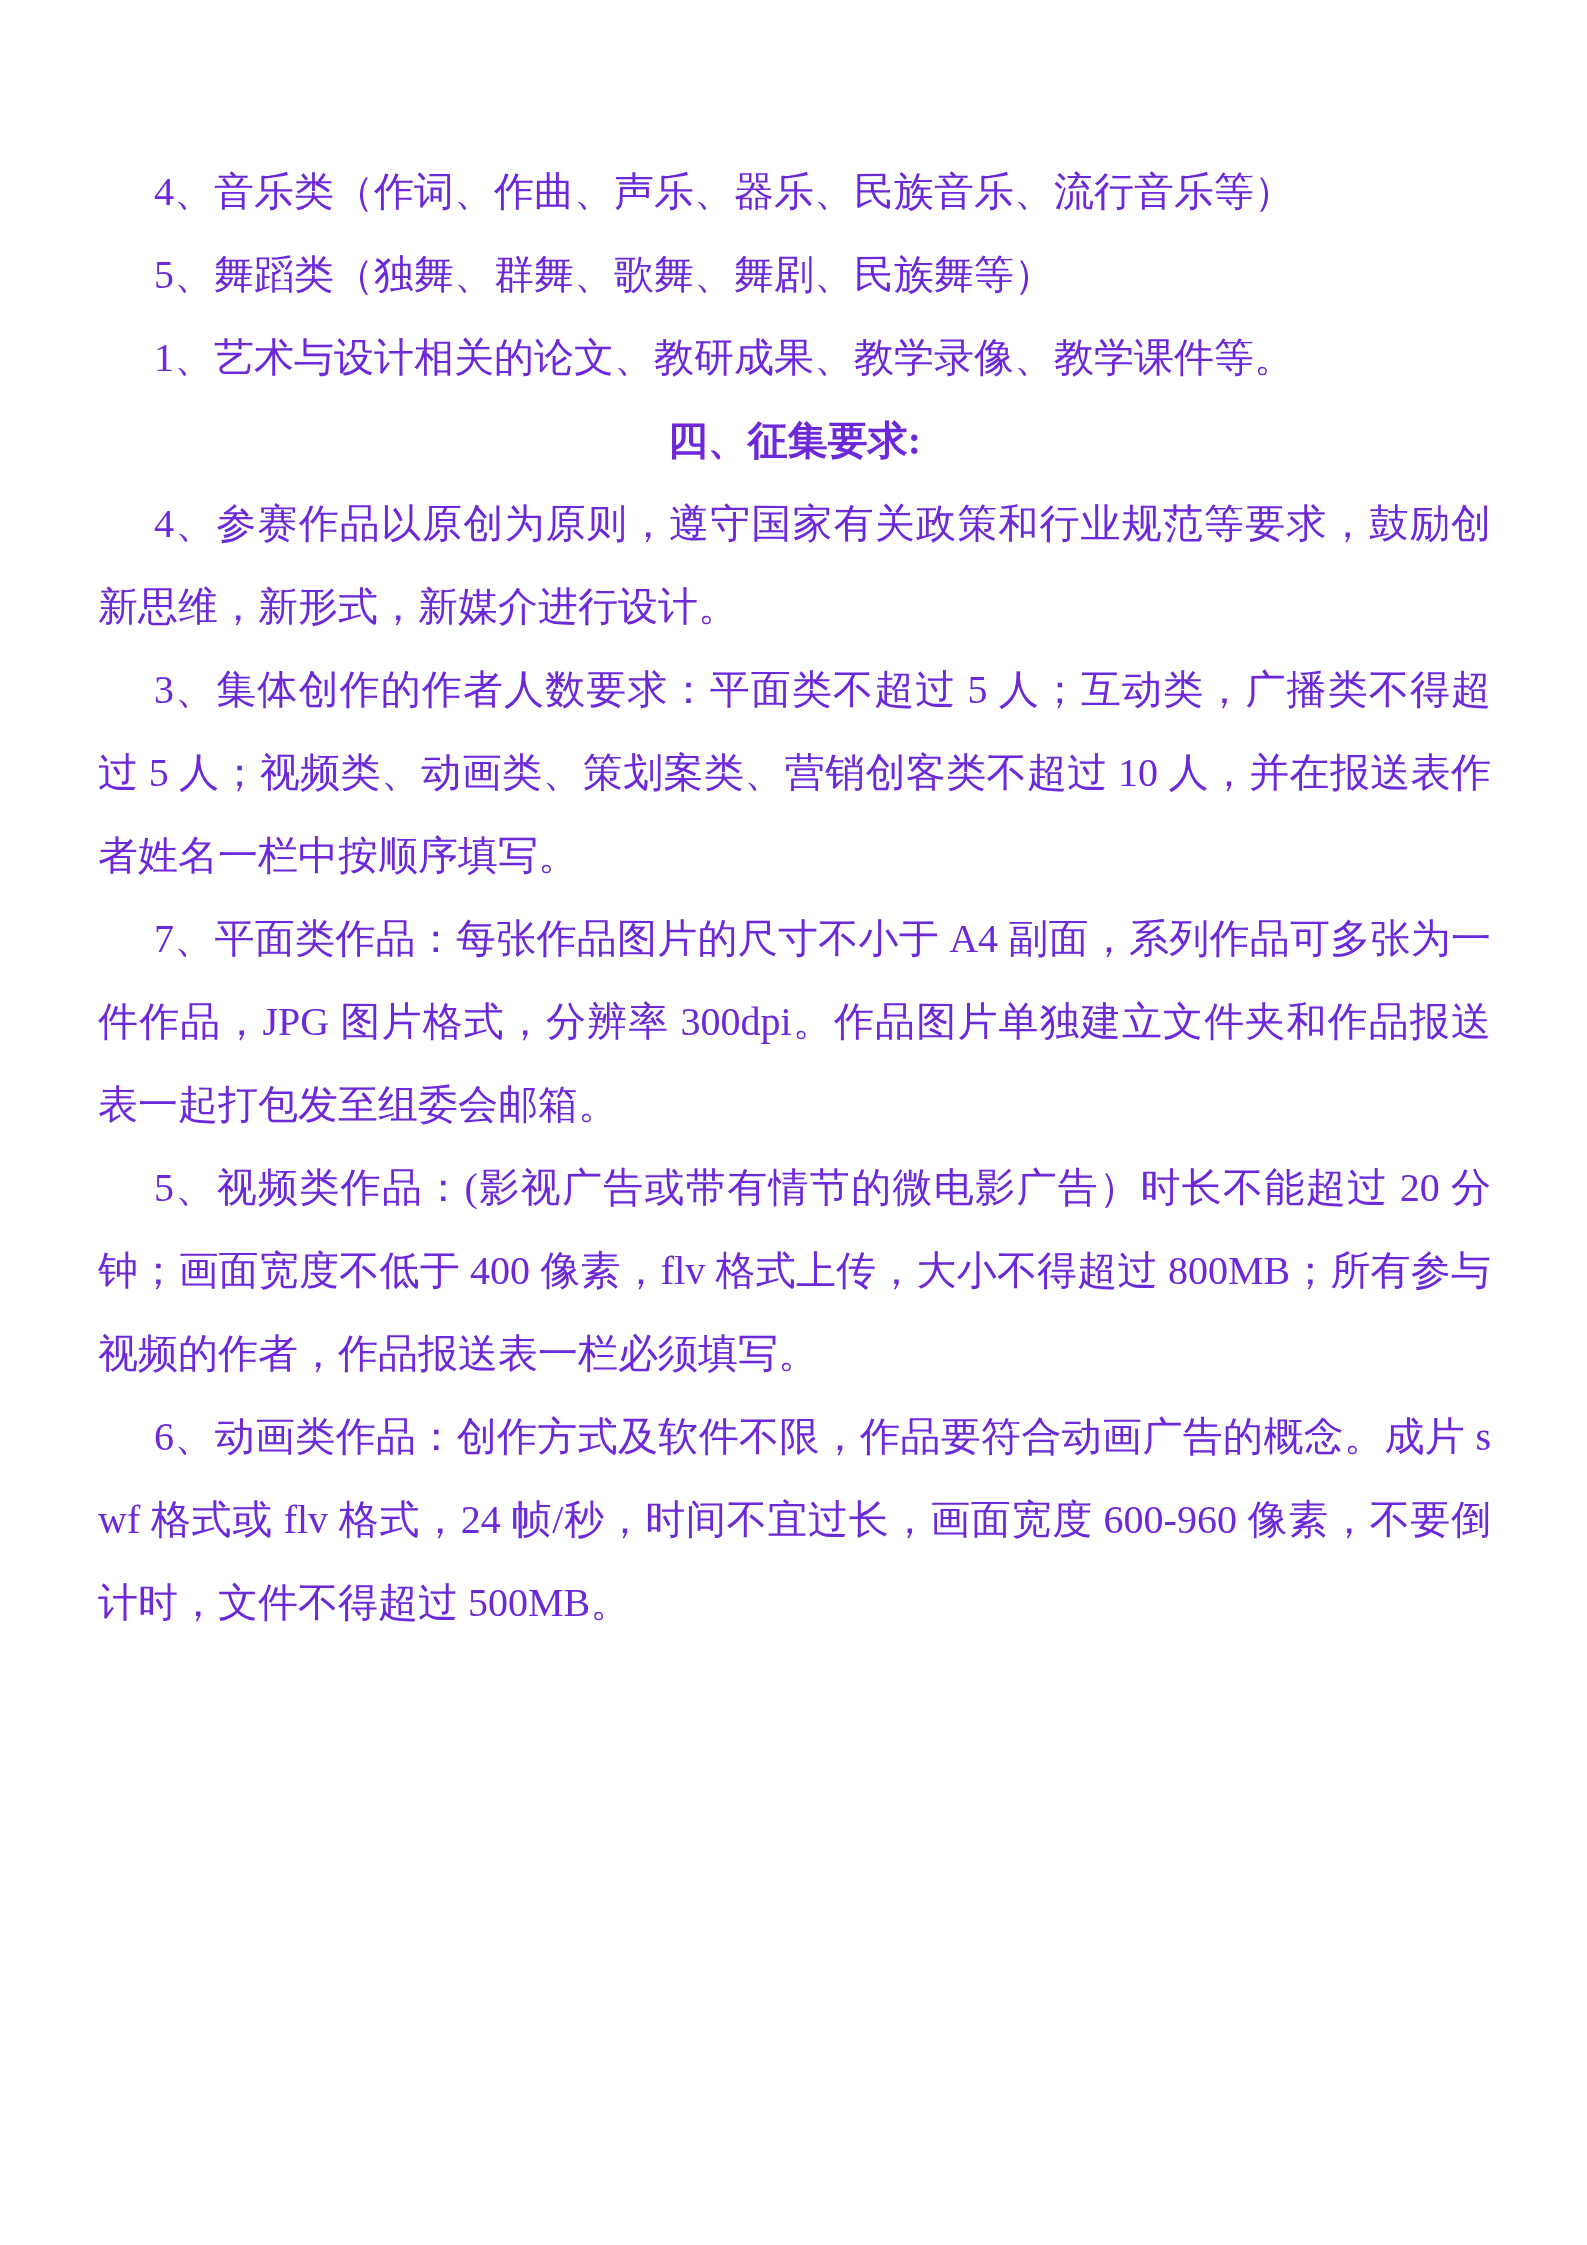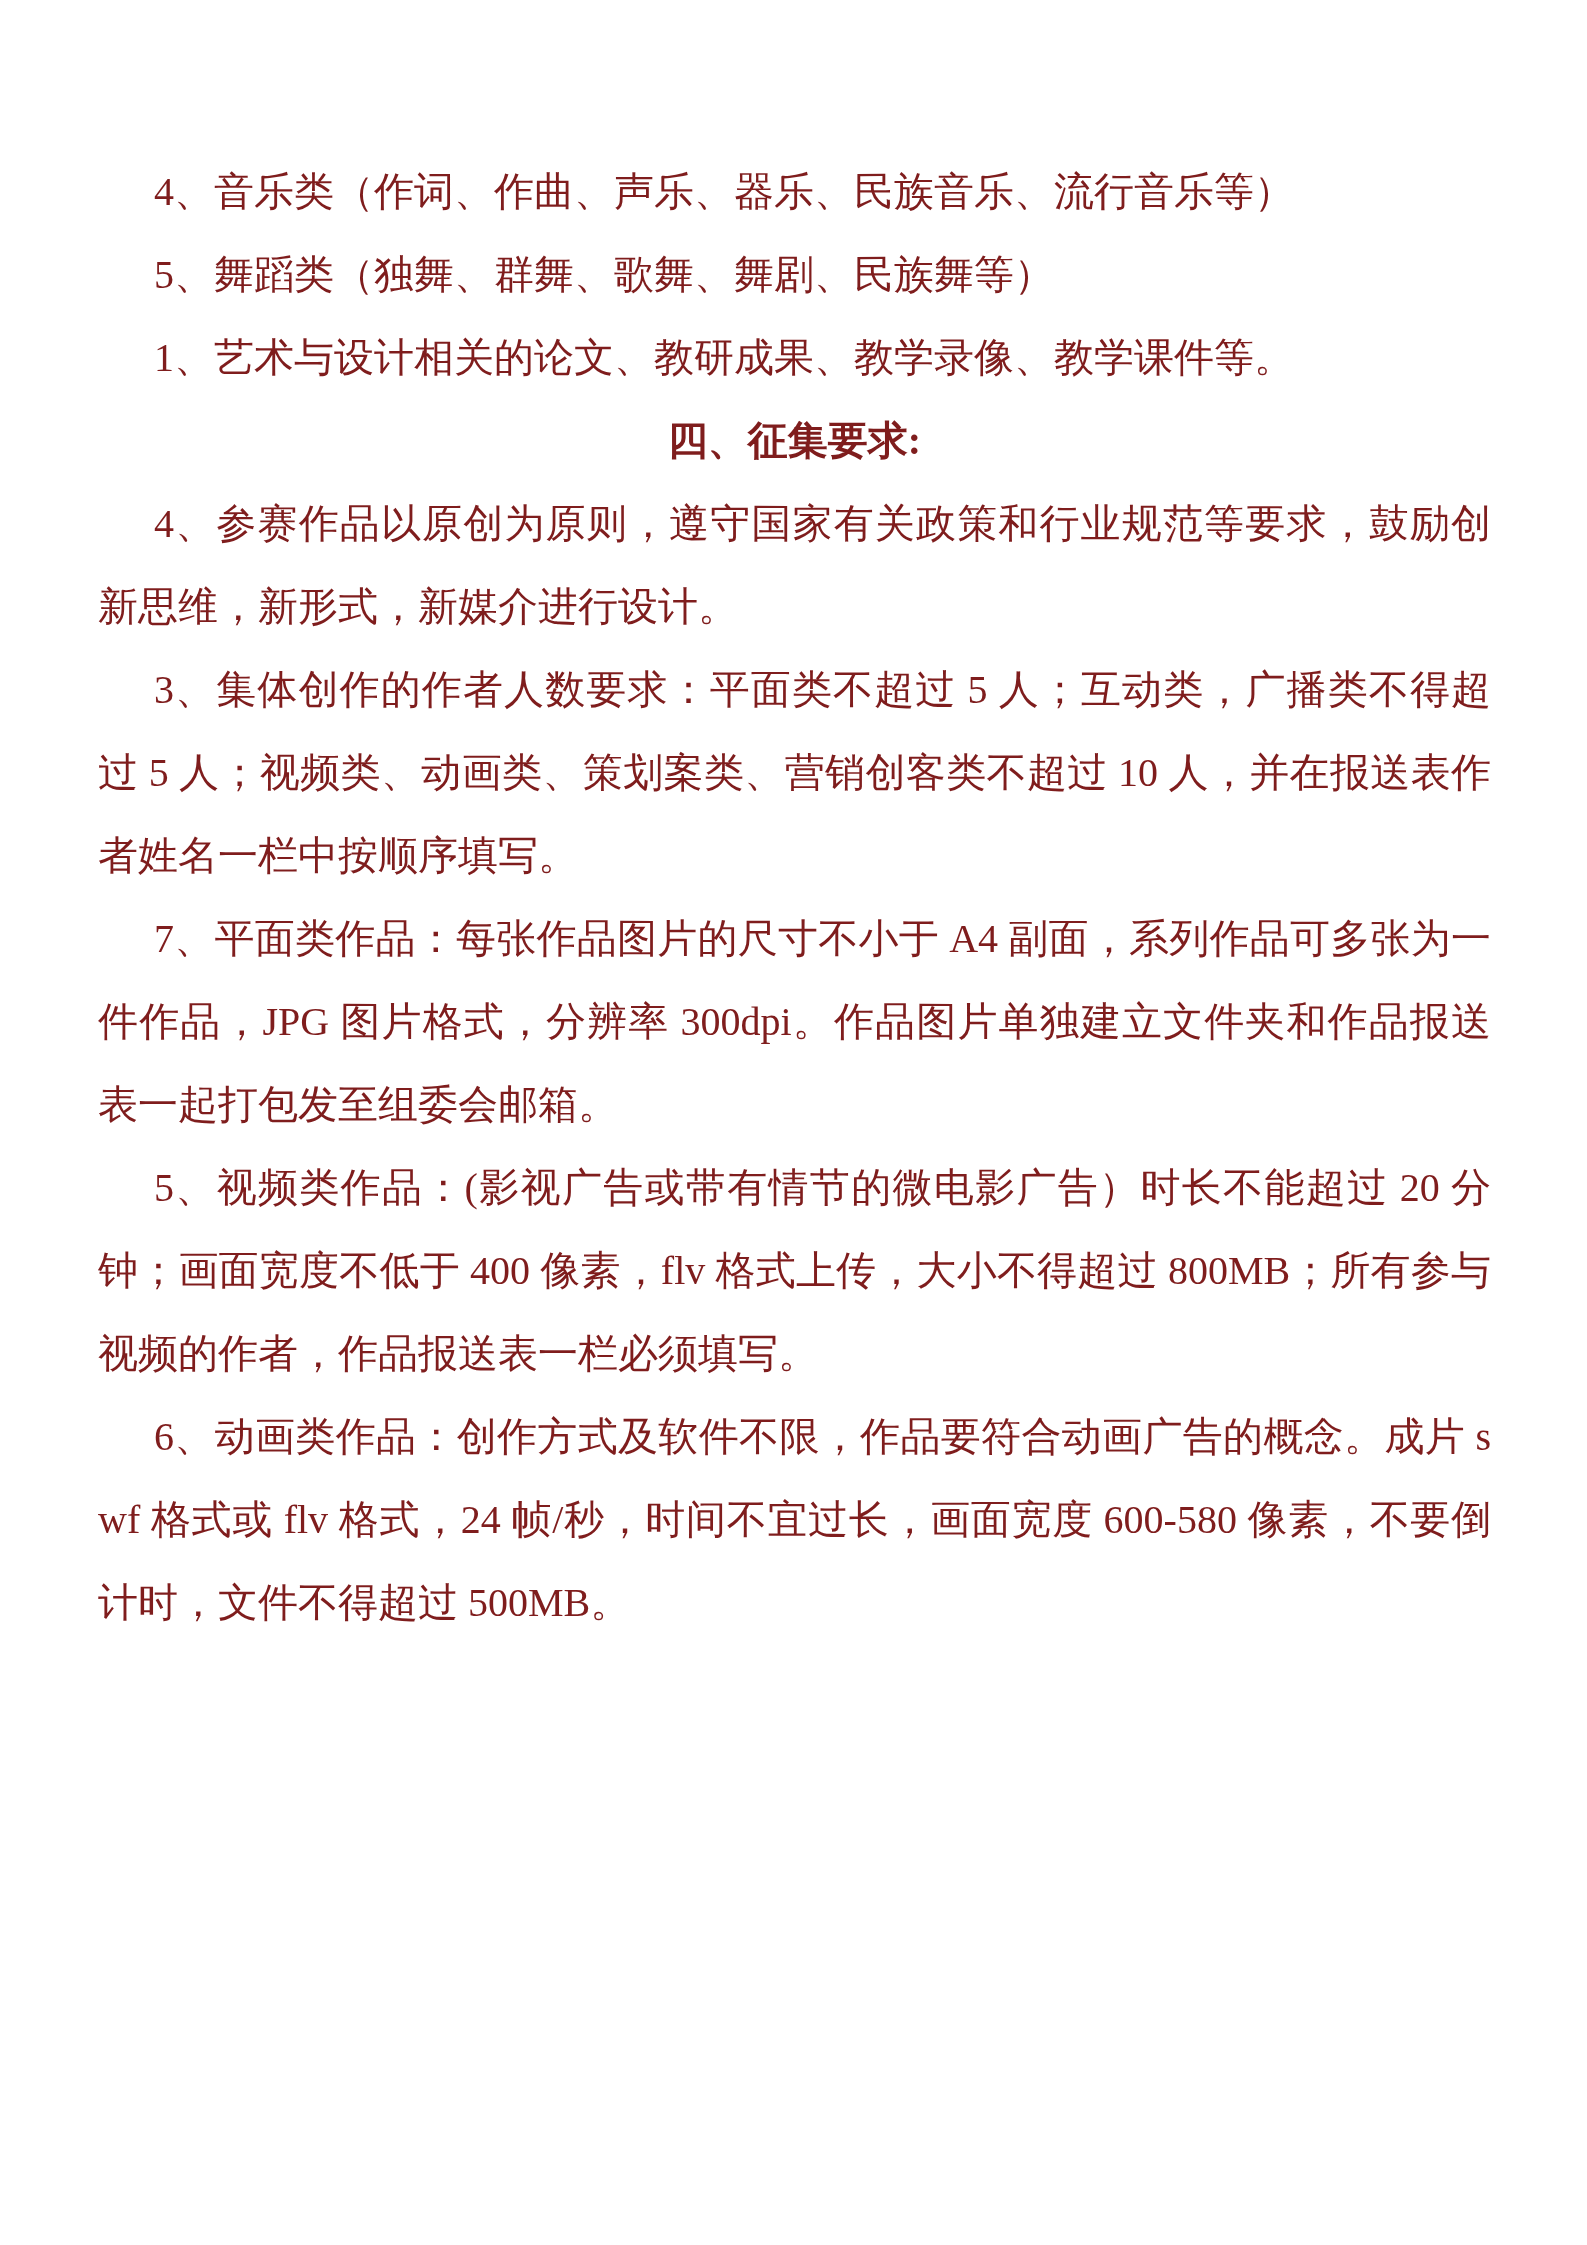--- a/index.html
+++ b/index.html
@@ -7,21 +7,21 @@
     padding: 0;
     background: #ffffff;
   }
   .page {
     position: relative;
     width: 1587px;
     height: 2245px;
     background: #ffffff;
     overflow: hidden;
     font-family: "Liberation Serif", "DejaVu Serif", serif;
-    color: #7f1d1d;
+    color: #6d28d9;
   }
   .content {
     position: absolute;
     left: 98px;
     right: 96px;
     top: 150px;
     font-size: 40px;
     line-height: 83px;
     text-align: justify;
     word-break: break-all;
@@ -45,15 +45,15 @@
     <p>4、音乐类（作词、作曲、声乐、器乐、民族音乐、流行音乐等）</p>
     <p>5、舞蹈类（独舞、群舞、歌舞、舞剧、民族舞等）</p>
     <p>1、艺术与设计相关的论文、教研成果、教学录像、教学课件等。</p>
 
     <p class="heading">四、征集要求:</p>
 
     <p>4、参赛作品以原创为原则，遵守国家有关政策和行业规范等要求，鼓励创新思维，新形式，新媒介进行设计。</p>
     <p>3、集体创作的作者人数要求：平面类不超过 5 人；互动类，广播类不得超过 5 人；视频类、动画类、策划案类、营销创客类不超过 10 人，并在报送表作者姓名一栏中按顺序填写。</p>
     <p>7、平面类作品：每张作品图片的尺寸不小于 A4 副面，系列作品可多张为一件作品，JPG 图片格式，分辨率 300dpi。作品图片单独建立文件夹和作品报送表一起打包发至组委会邮箱。</p>
     <p>5、视频类作品：(影视广告或带有情节的微电影广告）时长不能超过 20 分钟；画面宽度不低于 400 像素，flv 格式上传，大小不得超过 800MB；所有参与视频的作者，作品报送表一栏必须填写。</p>
-    <p>6、动画类作品：创作方式及软件不限，作品要符合动画广告的概念。成片 swf 格式或 flv 格式，24 帧/秒，时间不宜过长，画面宽度 600-580 像素，不要倒计时，文件不得超过 500MB。</p>
+    <p>6、动画类作品：创作方式及软件不限，作品要符合动画广告的概念。成片 swf 格式或 flv 格式，24 帧/秒，时间不宜过长，画面宽度 600-960 像素，不要倒计时，文件不得超过 500MB。</p>
   </div>
 </div>
 
 </body></html>

